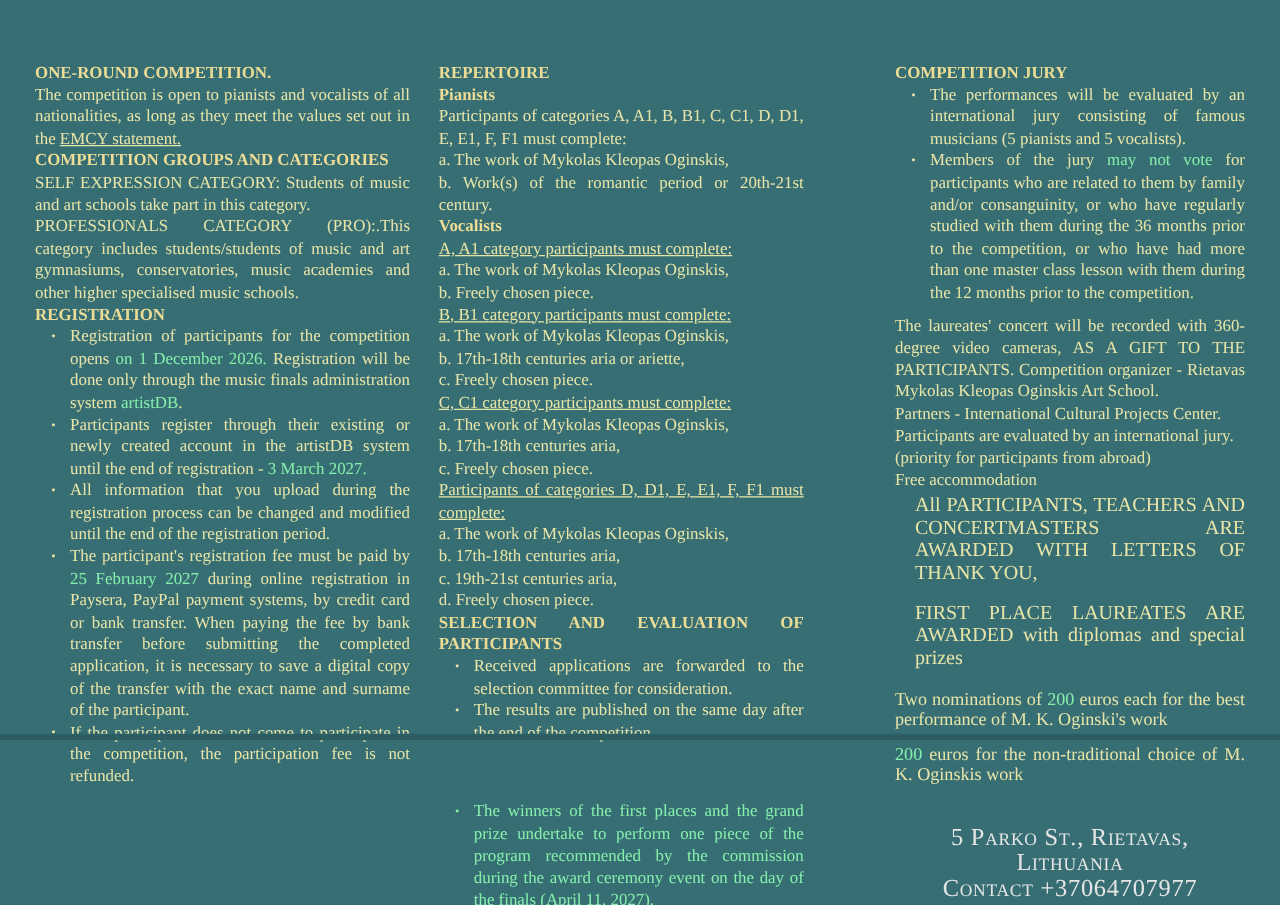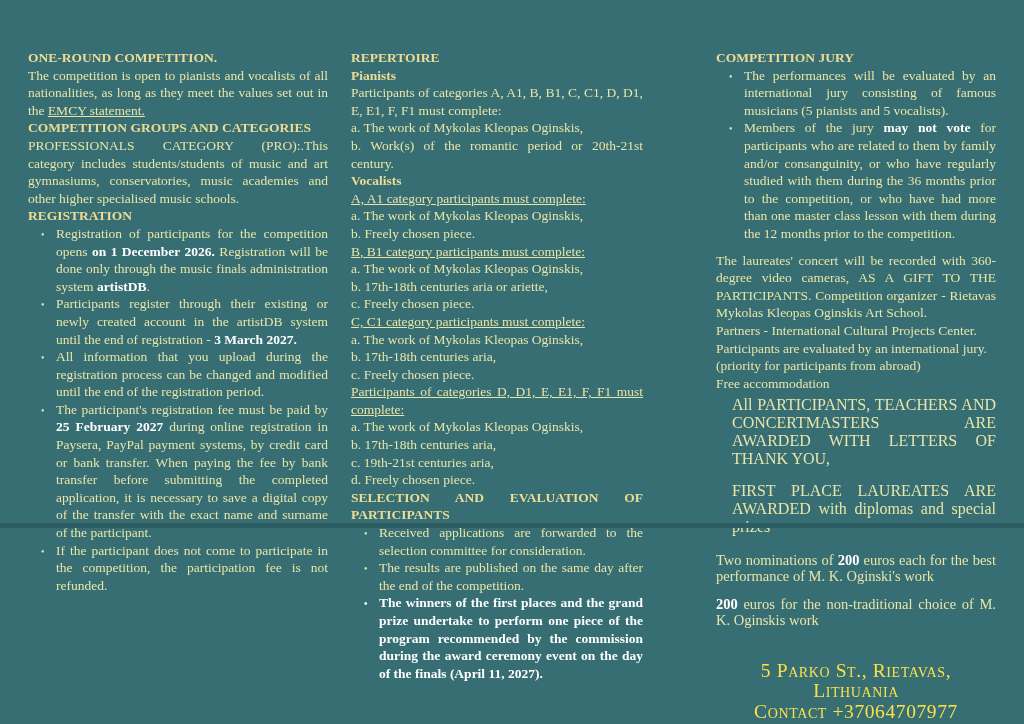--- a/index.html
+++ b/index.html
@@ -3,35 +3,35 @@
 <meta charset="utf-8">
 <style>
   html, body { margin: 0; padding: 0; }
   body {
     width: 1024px; height: 724px;
     background: #366e74;
     font-family: "Liberation Serif", "DejaVu Serif", serif;
     color: #e9e5a8;
     overflow: hidden;
   }
-  .page { position: relative; width: 1024px; height: 528px; background: #366e74; }
+  .page { position: relative; width: 1024px; height: 592px; background: #366e74; }
   .bottom-edge {
     position: absolute; left: 0; right: 0; bottom: 0; height: 5px;
     background: #2c5d63;
   }
   .col {
     position: absolute; top: 49px;
     font-size: 13.5px; line-height: 17.6px;
     text-align: justify;
   }
   .col1 { left: 28px;  width: 300px; }
   .col2 { left: 351px; width: 292px; }
   .col3 { left: 716px; width: 280px; }
   .h  { font-weight: 700; color: #ecdc95; }
-  .b  { font-weight: 700; color: #ffffff; }
+  .b  { font-weight: 400; color: #86efac; margin-top: 46px; }
   .u  { text-decoration: underline; }
   .para { margin: 0; }
   .bullet { position: relative; padding-left: 28px; }
   .bullet::before {
     content: "\2022";
     position: absolute; left: 13px; top: 1px;
     font-size: 10px; line-height: 17px;
   }
   .item { margin: 0; }
   .gap9  { margin-top: 9px; }
@@ -40,33 +40,34 @@
   .gap16 { margin-top: 16px; }
   .gap12 { margin-top: 12px; }
   .big  { font-size: 16px;   line-height: 17.8px; margin-left: 16px; }
   .med  { font-size: 14.5px; line-height: 16px; }
   .address {
     margin-top: 33px;
     text-align: center;
     font-variant: small-caps;
     font-size: 19.5px; line-height: 20.5px;
     letter-spacing: 0.6px;
-    color: #fde047;
+    color: #e5e5e5;
   }
   a.link { color: inherit; text-decoration: underline; cursor: pointer; }
 </style>
 </head>
 <body>
 
 <div class="page">
 
   <div class="col col1">
     <div class="h">ONE-ROUND COMPETITION.</div>
     <p class="para"><span>The competition is open to pianists and vocalists of all nationalities, as long as they meet the values set out in the </span><a class="link">EMCY statement.</a></p>
     <div class="h">COMPETITION GROUPS AND CATEGORIES</div>
+    <p class="para">SELF EXPRESSION CATEGORY: Students of music and art schools take part in this category.</p>
     <p class="para">PROFESSIONALS CATEGORY (PRO):.This category includes students/students of music and art gymnasiums, conservatories, music academies and other higher specialised music schools.</p>
     <div class="h">REGISTRATION</div>
     <div>
       <div class="bullet"><span>Registration of participants for the competition opens </span><span class="b">on 1 December 2026.</span><span> Registration will be done only through the music finals administration system </span><span class="b">artistDB</span><span>.</span></div>
       <div class="bullet"><span>Participants register through their existing or newly created account in the artistDB system until the end of registration - </span><span class="b">3 March 2027.</span></div>
       <div class="bullet">All information that you upload during the registration process can be changed and modified until the end of the registration period.</div>
       <div class="bullet"><span>The participant's registration fee must be paid by </span><span class="b">25 February 2027</span><span> during online registration in Paysera, PayPal payment systems, by credit card or bank transfer. When paying the fee by bank transfer before submitting the completed application, it is necessary to save a digital copy of the transfer with the exact name and surname of the participant.</span></div>
       <div class="bullet">If the participant does not come to participate in the competition, the participation fee is not refunded.</div>
     </div>
   </div>

